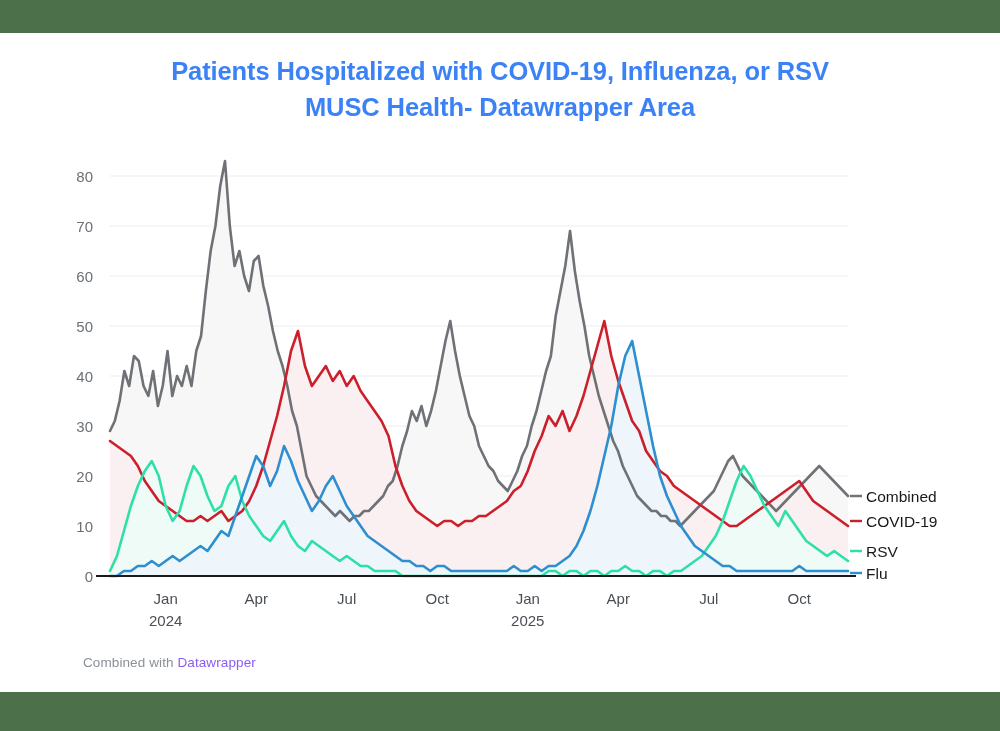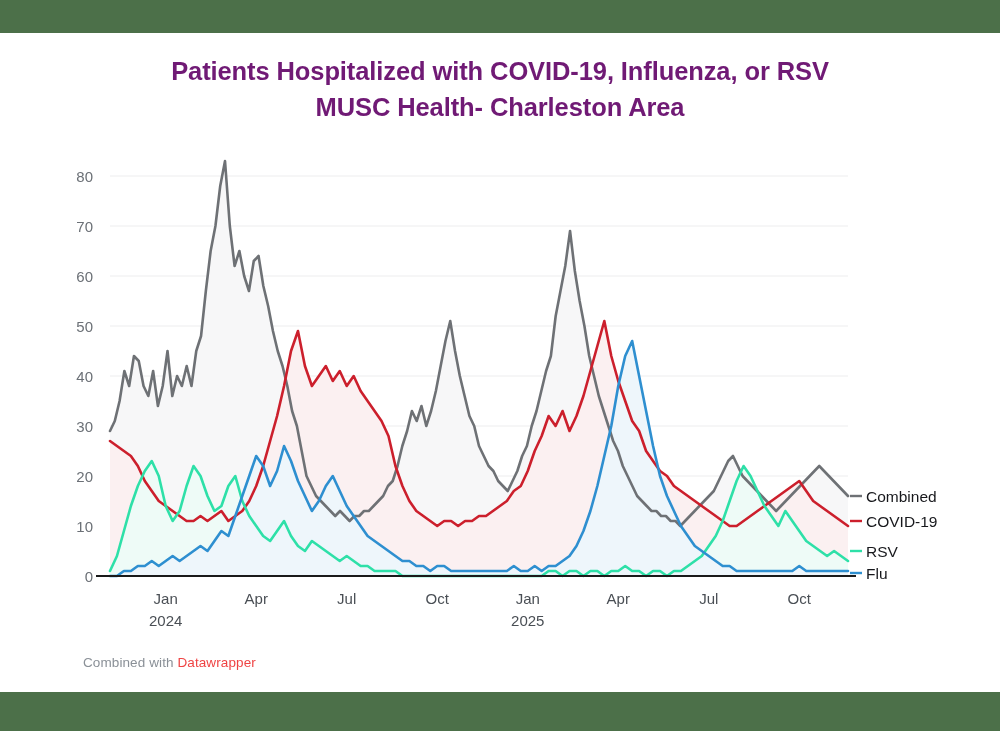--- a/index.html
+++ b/index.html
@@ -36,21 +36,21 @@
   #title-block {
     position: absolute;
     left: 0;
     top: 20px;
     width: 1000px;
     text-align: center;
   }
   .title-line {
     font-size: 25.5px;
     font-weight: bold;
-    color: #701a75;
+    color: #3b82f6;
     line-height: 36px;
     letter-spacing: -0.1px;
   }
 
   #plot-wrap {
     position: absolute;
     left: 0;
     top: 0;
     width: 1000px;
     height: 659px;
@@ -87,37 +87,37 @@
   #footer {
     position: absolute;
     left: 83px;
     top: 622px;
     font-size: 13.5px;
     color: #8a9097;
     font-family: "Liberation Sans", sans-serif;
     letter-spacing: 0.1px;
   }
   #footer a {
-    color: #ef4444;
+    color: #8b5cf6;
     text-decoration: none;
   }
 </style>
 </head>
 <body>
 
 <div id="page">
 
   <div class="band" id="band-top"></div>
   <div class="band" id="band-bottom"></div>
 
   <div id="card">
 
     <div id="title-block">
       <div class="title-line">Patients Hospitalized with COVID-19, Influenza, or RSV</div>
-      <div class="title-line">MUSC Health- Charleston Area</div>
+      <div class="title-line">MUSC Health- Datawrapper Area</div>
     </div>
 
     <div id="plot-wrap">
       <svg id="chart-svg" width="1000" height="659" viewBox="0 0 1000 659">
         <g id="g-grid">
             <line x1="110" x2="848" y1="493" y2="493" class="gridline"></line>
             <line x1="110" x2="848" y1="443" y2="443" class="gridline"></line>
             <line x1="110" x2="848" y1="393" y2="393" class="gridline"></line>
             <line x1="110" x2="848" y1="343" y2="343" class="gridline"></line>
             <line x1="110" x2="848" y1="293" y2="293" class="gridline"></line>

